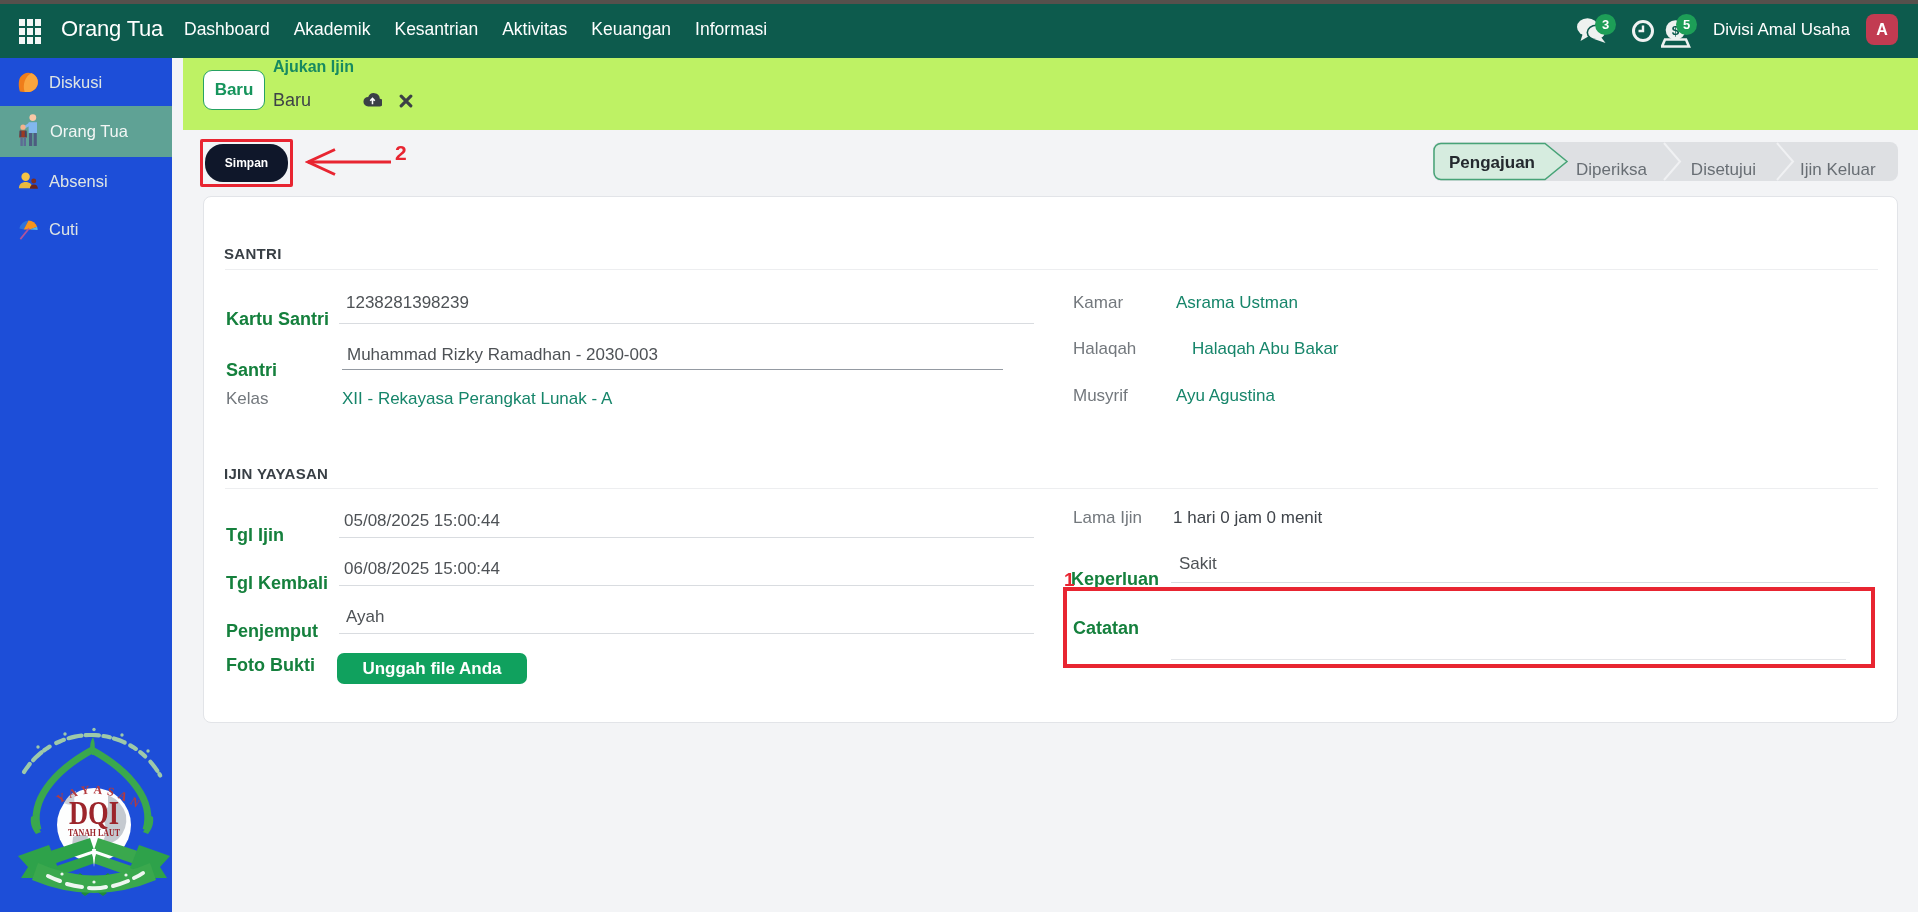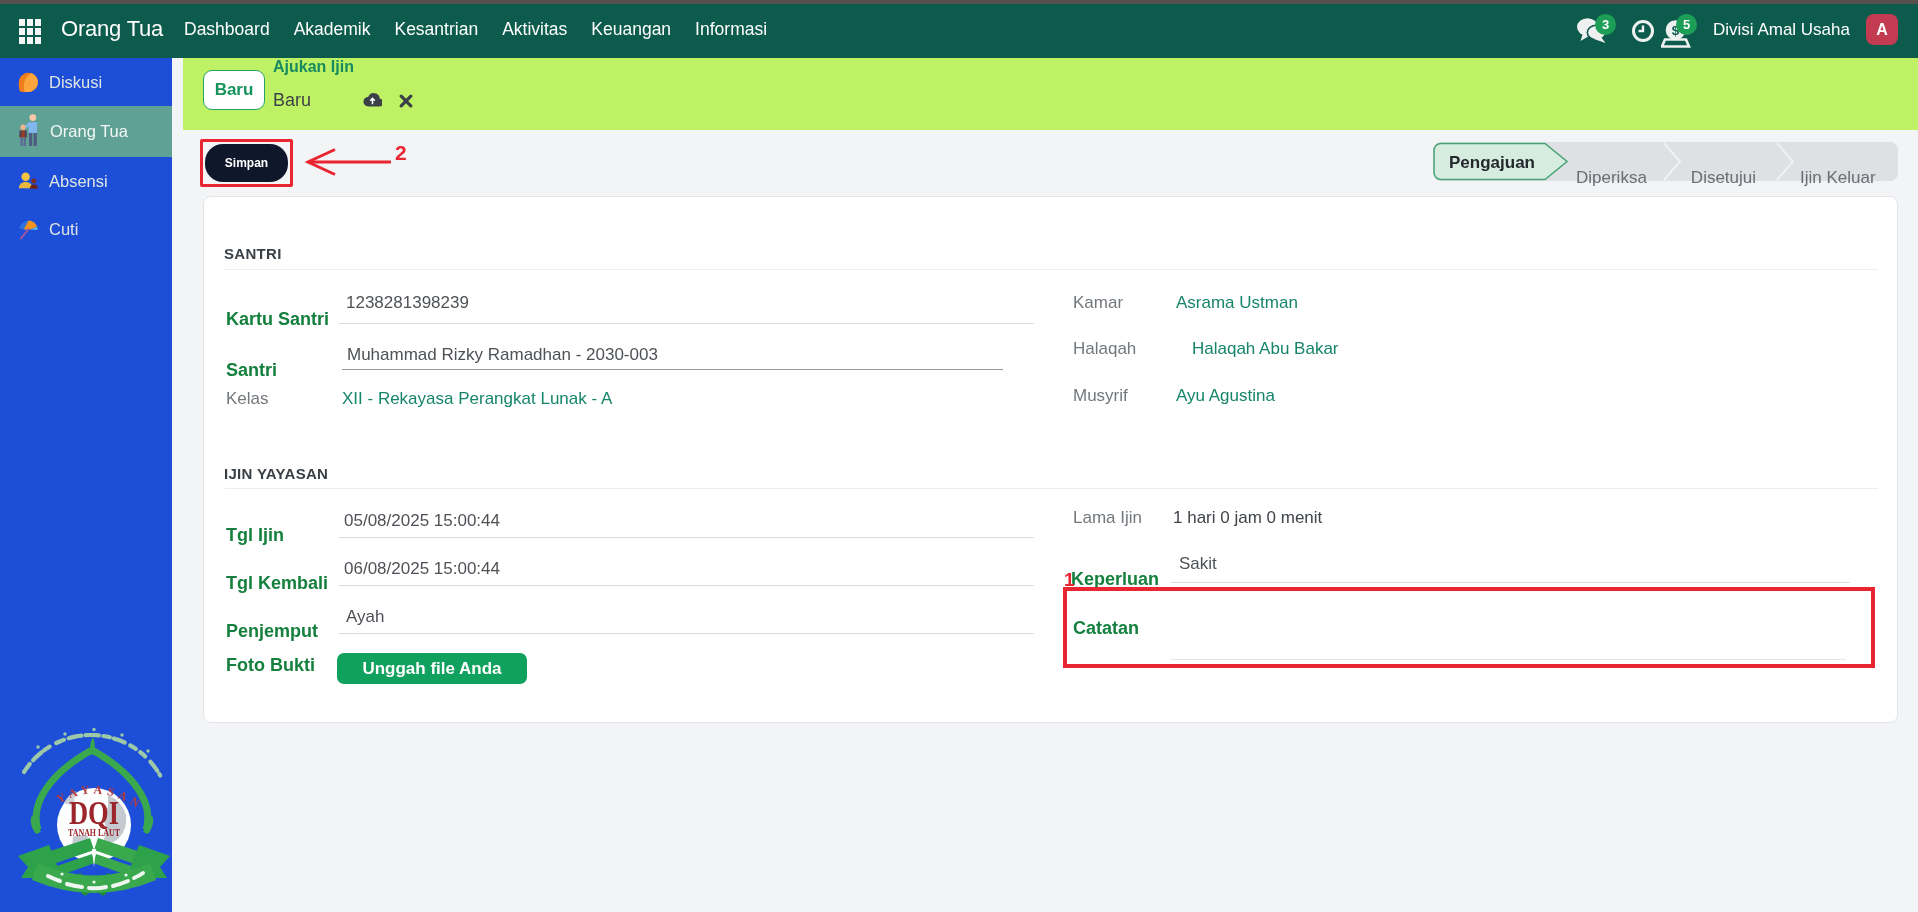--- a/index.html
+++ b/index.html
@@ -28,21 +28,21 @@
   .ph-sub { position:absolute; left:90px; top:32px; color:#3e4347; font-size:18px; }
   
   .toolbar { position:relative; height:58px; }
   .simpan-wrap { position:absolute; left:17px; top:9px; border:3px solid #e82531; padding:2px; border-radius:2px;}
   .simpan { width:83px; height:38px; background:#0f172a; border:none; border-radius:18px; color:#fff; font-size:12px; font-weight:bold; display:block; font-family:"Liberation Sans", sans-serif;}
   .arrow2 { position:absolute; left:122px; top:17px; }
   .lbl2 { position:absolute; left:212px; top:11px; color:#e82531; font-size:21px; font-weight:bold;}
   
   .flowwrap { position:absolute; left:1250px; top:12px; height:39px; }
   .flow { position:relative; height:39px; width:465px; background:#dee0e3; border-radius:8px; float:left;}
-  .fstep { float:left; height:39px; line-height:39px; font-size:17px; color:#686e74; padding:16px 22px; position:relative;}
+  .fstep { float:left; height:39px; line-height:39px; font-size:17px; color:#686e74; padding:8px 22px; position:relative;}
   .fstep.sp { width:121px; padding:0; }
   
   .card { position:absolute; left:20px; top:138px; width:1695px; height:527px; background:#fff; border:1px solid #e2e4e8; border-radius:8px; }
   .sechead { position:absolute; left:20px; color:#383f45; font-size:15px; font-weight:bold; letter-spacing:0.3px; }
   .secline { position:absolute; left:21px; width:1653px; border-top:1px solid #edeef0; }
   .lblb { position:absolute; color:#15803d; font-size:18px; font-weight:bold;margin-top:17px; }
   .lblg { position:absolute; color:#73787d; font-size:17px; }
   .val { position:absolute; color:#4e5256; font-size:17px; }
   .vlink { position:absolute; color:#16856a; font-size:17px; }
   .uline { position:absolute; border-top:1px solid #d9dce0; }

